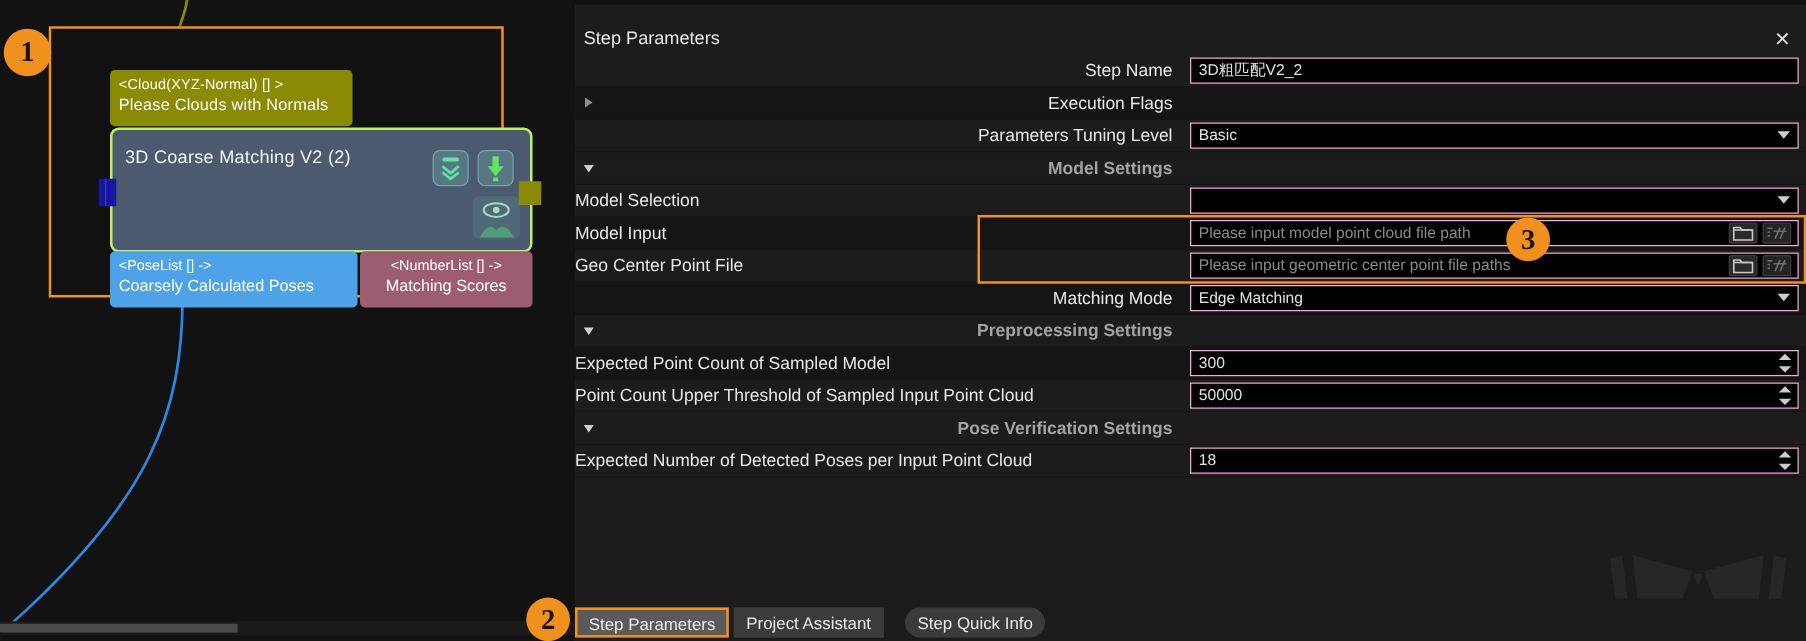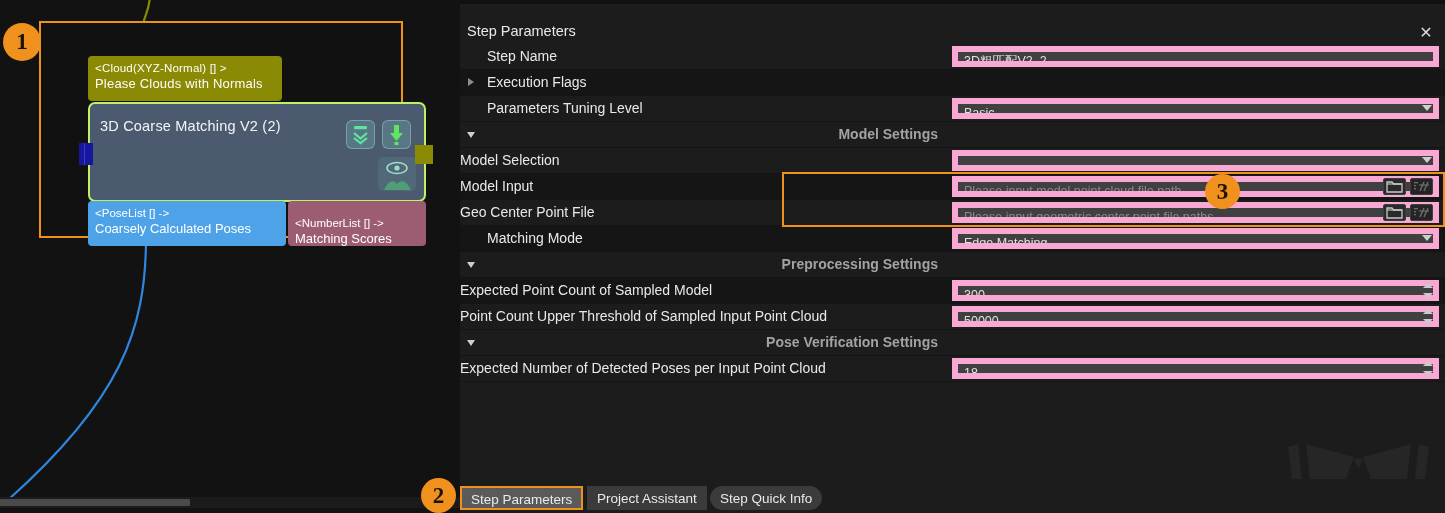--- a/index.html
+++ b/index.html
@@ -60,22 +60,22 @@
   }
 
   
   .node-io.out-pose{
     position:absolute;left:47px;top:178px;width:198px;height:45px;
     background:#4ea3e8;border-radius:4px;padding:4px 7px;box-sizing:border-box;
     color:#ffffff;font-size:12.5px;line-height:16px;
   }
   .node-io.out-score{
     position:absolute;left:247px;top:178px;width:138px;height:45px;
-    background:#9c5c72;border-radius:4px;padding:14px 7px;box-sizing:border-box;
-    color:#ffffff;font-size:12.5px;line-height:16px;
+    background:#9c5c72;border-radius:4px;padding:4px 7px;box-sizing:border-box;
+    color:#ffffff;font-size:12.5px;line-height:16px;text-align:center;
   }
   .io-l1{display:block;font-size:11.5px;}
   .io-l2{display:block;font-size:13px;}
 
   .hscroll-track{
     position:absolute;left:0;top:497px;width:460px;height:11px;background:#1b1b1b;
   }
   .hscroll-thumb{
     position:absolute;left:0;top:499px;width:190px;height:7px;background:#4a4a4a;border-radius:1px;
   }
@@ -115,41 +115,41 @@
   }
   .row.bg-a{background:#1c1c1c;}
   .row.bg-b{background:#151515;}
   .row.group{background:#1c1c1c;}
 
   .row-label{
     position:absolute;left:0;top:0;width:487px;height:25px;line-height:25px;
     color:#e9e9e9;font-size:14px;padding-right:9px;box-sizing:border-box;
     white-space:nowrap;
   }
-  .row-label.left{text-align:left;padding-left:27px;}
+  .row-label.left{text-align:right;padding-left:27px;}
   .row-label.group-title{text-align:right;padding-left:27px;font-weight:bold;color:#a3a3a3;}
 
   .tri{
     position:absolute;left:8px;top:8px;width:0;height:0;
   }
   .tri.collapsed{
     border-left:6px solid #8d8d8d;border-top:4.5px solid transparent;border-bottom:4.5px solid transparent;
     top:7.5px;
   }
   .tri.expanded{
     border-top:6px solid #cfcfcf;border-left:4.5px solid transparent;border-right:4.5px solid transparent;
     top:10px;left:7px;
   }
 
   .row-value{
     position:absolute;left:492px;top:2px;width:487px;height:21px;
   }
   .field{
     position:absolute;left:0;top:0;width:100%;height:21px;box-sizing:border-box;
-    background:#404040;border:6px solid #f9a8d4;color:#e2e2e2;
+    background:#000000;border:1px solid #f9a8d4;color:#e2e2e2;
     font-size:12.5px;line-height:19px;padding-left:6px;white-space:nowrap;overflow:hidden;
   }
   .field.placeholder{color:#8a8a8a;}
   .field.withbtns{padding-right:62px;}
   .caret-down{
     position:absolute;right:7px;top:7px;width:0;height:0;
     border-top:6px solid #cfcfcf;border-left:5px solid transparent;border-right:5px solid transparent;
   }
   .spin{
     position:absolute;right:6px;top:3px;width:10px;height:15px;
@@ -184,21 +184,21 @@
     position:absolute;left:0;bottom:0;width:985px;height:32px;background:#1c1c1c;
   }
   .tab{
     position:absolute;bottom:3px;height:24px;line-height:24px;
     background:#3b3b3b;color:#eaeaea;font-size:13.5px;padding:0 9px;
     box-sizing:border-box;border:1px solid #3b3b3b;white-space:nowrap;
   }
   .tab.active{background:#5a5a5a;border:2px solid #f0911e;}
   #tab-0{left:0px;}
   #tab-1{left:127px;}
-  #tab-2{left:250px;border-radius:12px;}
+  #tab-2{left:264px;border-radius:12px;}
 </style>
 </head>
 <body>
 
 <div id="graph-canvas">
 
   <svg id="graph-svg" viewBox="0 0 460 513" xmlns="http://www.w3.org/2000/svg">
 
     <path d="M 150 -6 C 150 10 144 16 143 25" stroke="#8a8a05" stroke-width="2.2" fill="none"></path>
     <polygon points="134,24 152,24 143,38" fill="#8a8a05"></polygon>

